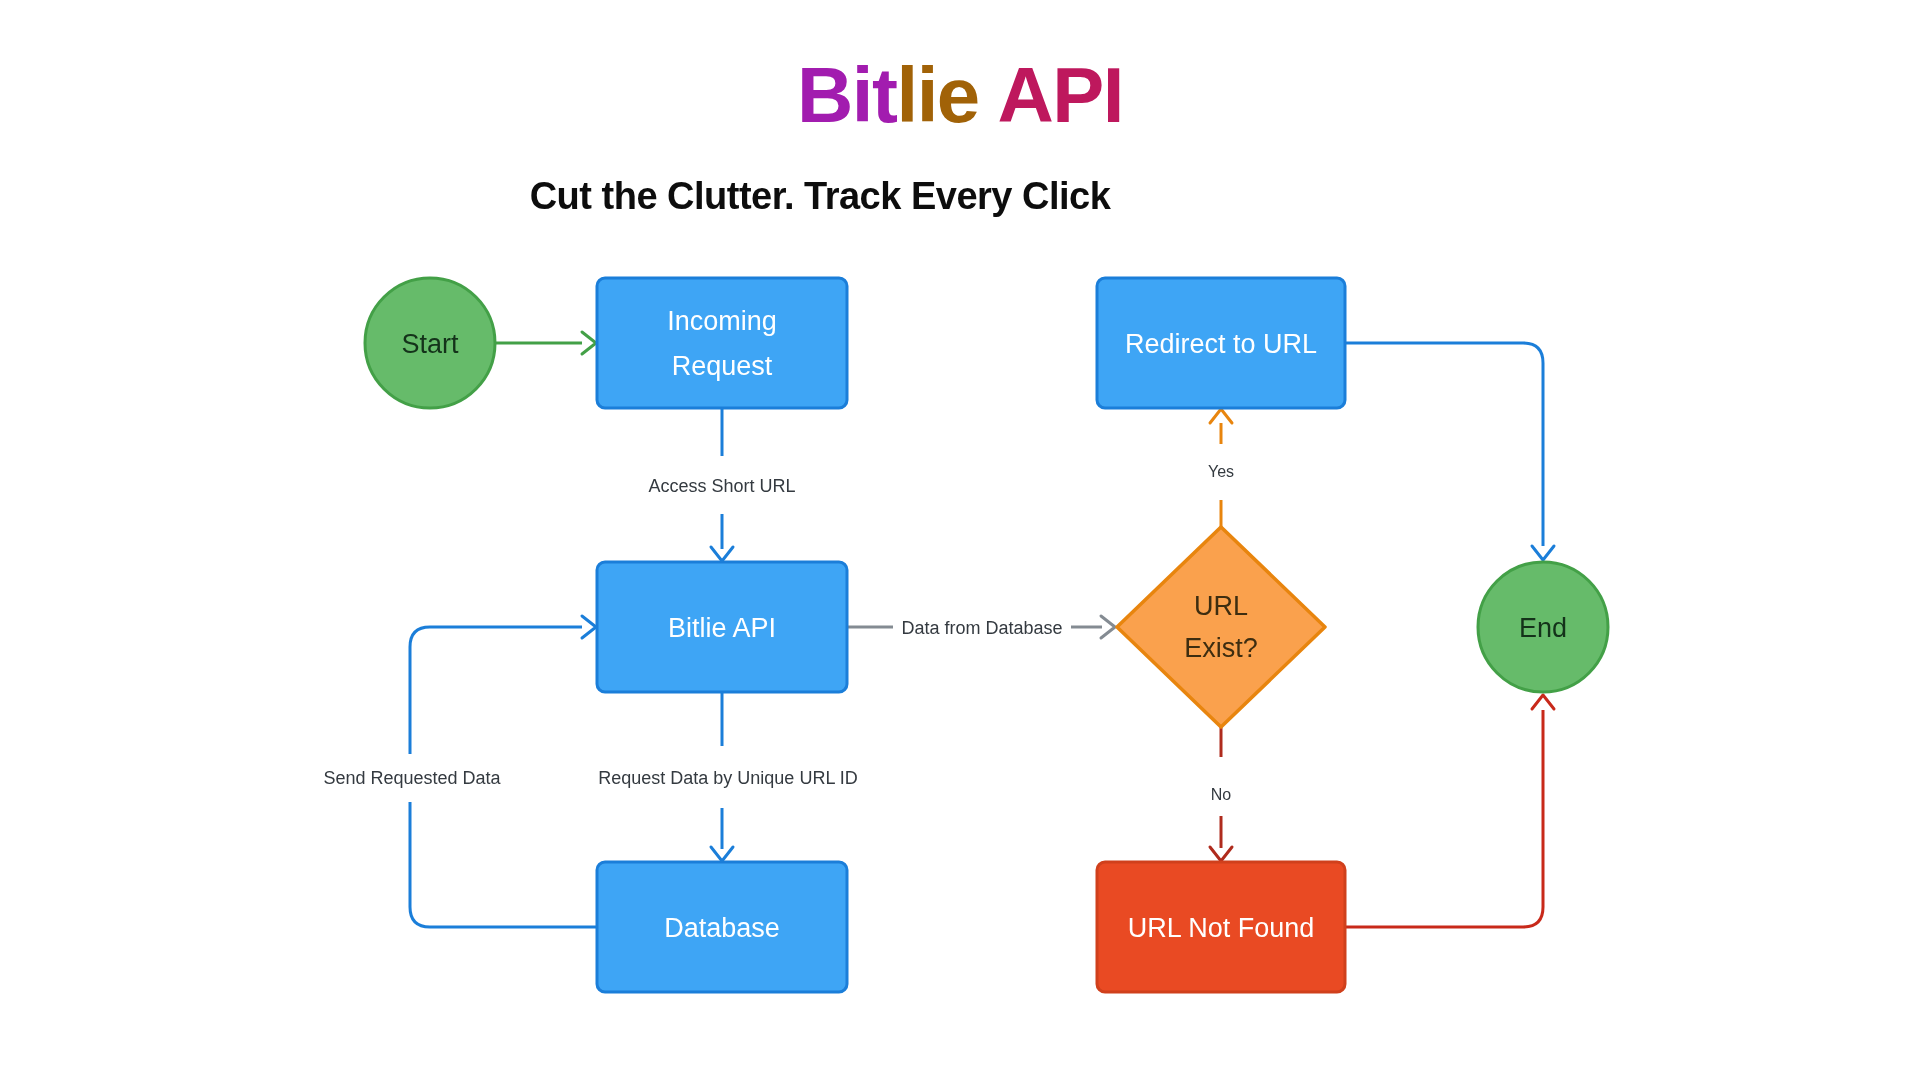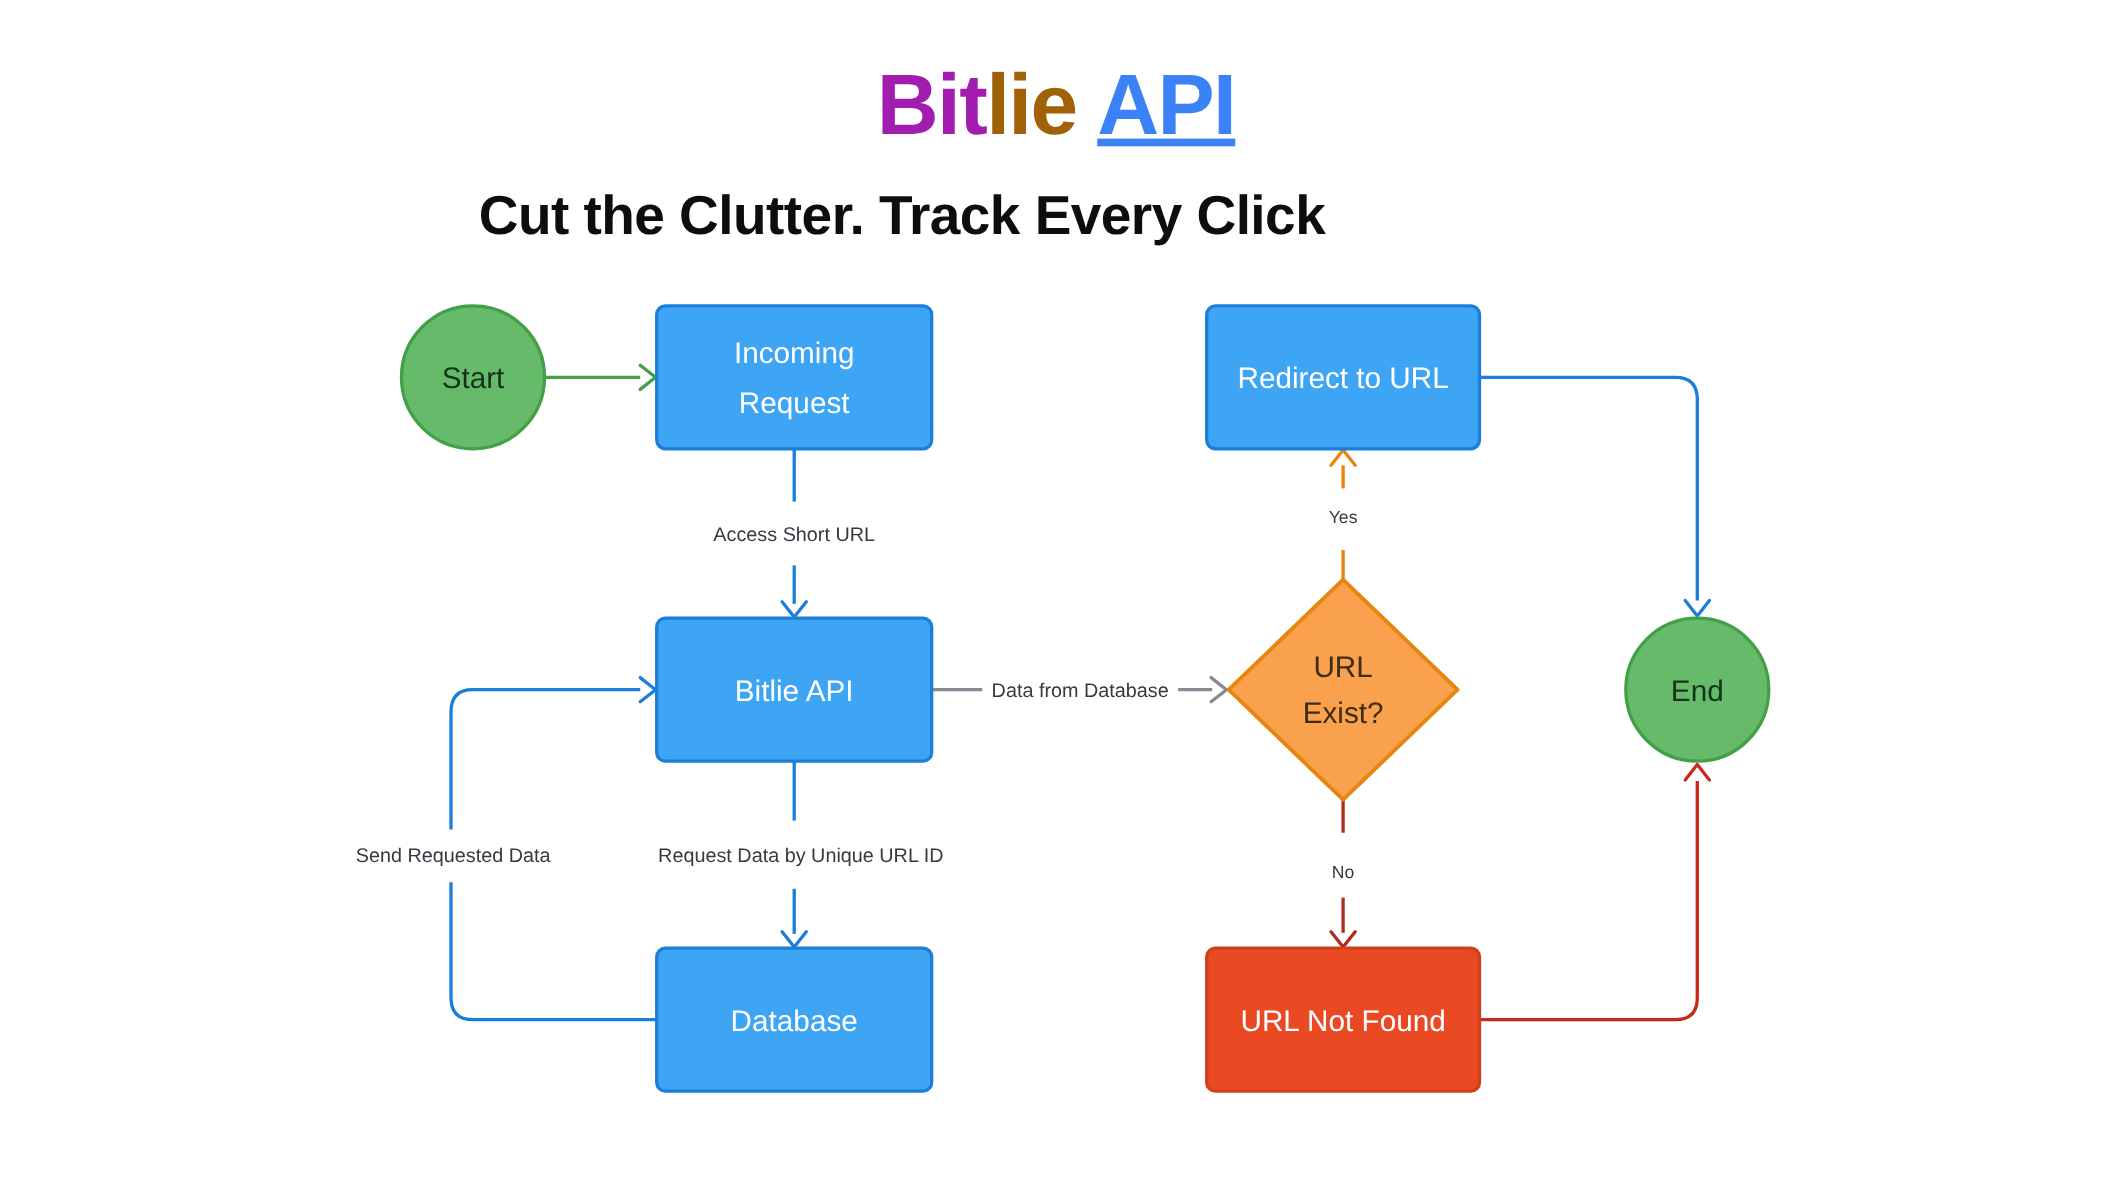--- a/index.html
+++ b/index.html
@@ -12,21 +12,21 @@
   .page-title {
     position: absolute; left: 0; top: 50px; width: 1920px;
     text-align: center; font-size: 78px; font-weight: 700;
     letter-spacing: -1.5px; line-height: 90px;
     font-family: "Liberation Sans", sans-serif;
   }
   .page-title .part-api { margin-left: 0.24em; }
 
   .page-subtitle {
     position: absolute; left: 0; top: 174px; width: 1640px;
-    text-align: center; font-size: 50px; font-weight: 700;
+    text-align: center; font-size: 38px; font-weight: 700;
     letter-spacing: -0.5px; line-height: 44px;
   }
 
   svg.flow { position: absolute; left: 0; top: 0; }
 
   svg text {
     font-family: "Liberation Sans", sans-serif;
     text-anchor: middle;
     dominant-baseline: central;
   }
@@ -39,21 +39,21 @@
   .node-rect { stroke-width: 3; }
   .node-circle { stroke-width: 3; }
   .node-diamond { stroke-width: 3.5; stroke-linejoin: round; }
 </style>
 </head>
 <body>
 
 <div class="canvas">
 
   <div class="page-title">
-    <span style="color: #a21caf;">Bit</span><span style="color: #a16207; text-align: center;">lie</span><span class="part-api" style="color: #3b82f6; text-decoration: underline;">API</span>
+    <span style="color: #a21caf;">Bit</span><span style="color: #a16207; text-align: center;">lie</span><span class="part-api" style="color: #be185d;">API</span>
   </div>
 
   <div class="page-subtitle" style="color: rgb(13, 13, 13);">Cut the Clutter. Track Every Click</div>
 
   <svg class="flow" width="1920" height="1080" viewBox="0 0 1920 1080">
 
     <g>
       <path class="edge-line" d="M495,343 L582,343" stroke="#43A047"></path>
       <path class="arrow-head" d="M582,332 L596,343 L582,354" stroke="#43A047"></path>
     </g>

